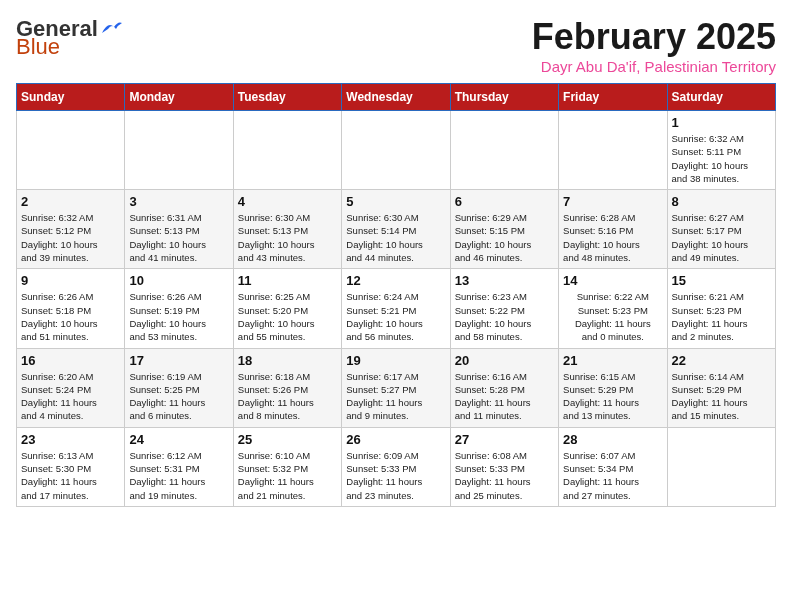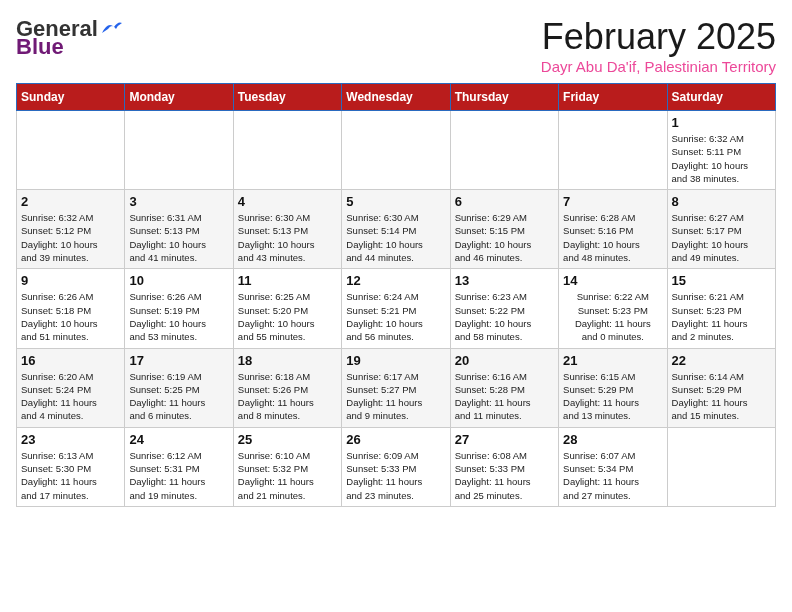--- a/index.html
+++ b/index.html
@@ -20,21 +20,21 @@
     .logo {
       display: flex;
       flex-direction: column;
       align-items: flex-start;
     }
     .title-area {
       text-align: right;
     }
     .month-title {
       font-size: 36px;
-      font-weight: normal;
+      font-weight: bold;
       color: #1a1a1a;
     }
     .location {
       font-size: 15px;
       color: #ec4899;
     }
     .calendar {
       width: 100%;
       border-collapse: collapse;
       border: 1px solid #ccc;
@@ -81,21 +81,21 @@
 <body>
 
 <div class="header">
   <div class="logo">
     <div style="display:flex;align-items:center;">
       <span style="font-size:22px;font-weight:bold;color:#333;">General</span>
       <svg width="22" height="16" viewBox="0 0 22 16" style="margin-left:2px;margin-bottom:4px;">
         <path d="M2 14 Q8 2 14 8 Q18 2 22 4 Q18 6 16 10 Q12 4 8 10 Z" fill="#2563eb"></path>
       </svg>
     </div>
-    <span style="font-size:22px;font-weight:bold;color:#701a75;margin-top:-8px;">Blue</span>
+    <span style="font-size:22px;font-weight:normal;color:#c2410c;margin-top:-8px;">Blue</span>
   </div>
   <div class="title-area">
     <div class="month-title">February 2025</div>
     <div class="location">Dayr Abu Da'if, Palestinian Territory</div>
   </div>
 </div>
 
 <table class="calendar">
   <thead>
     <tr>

